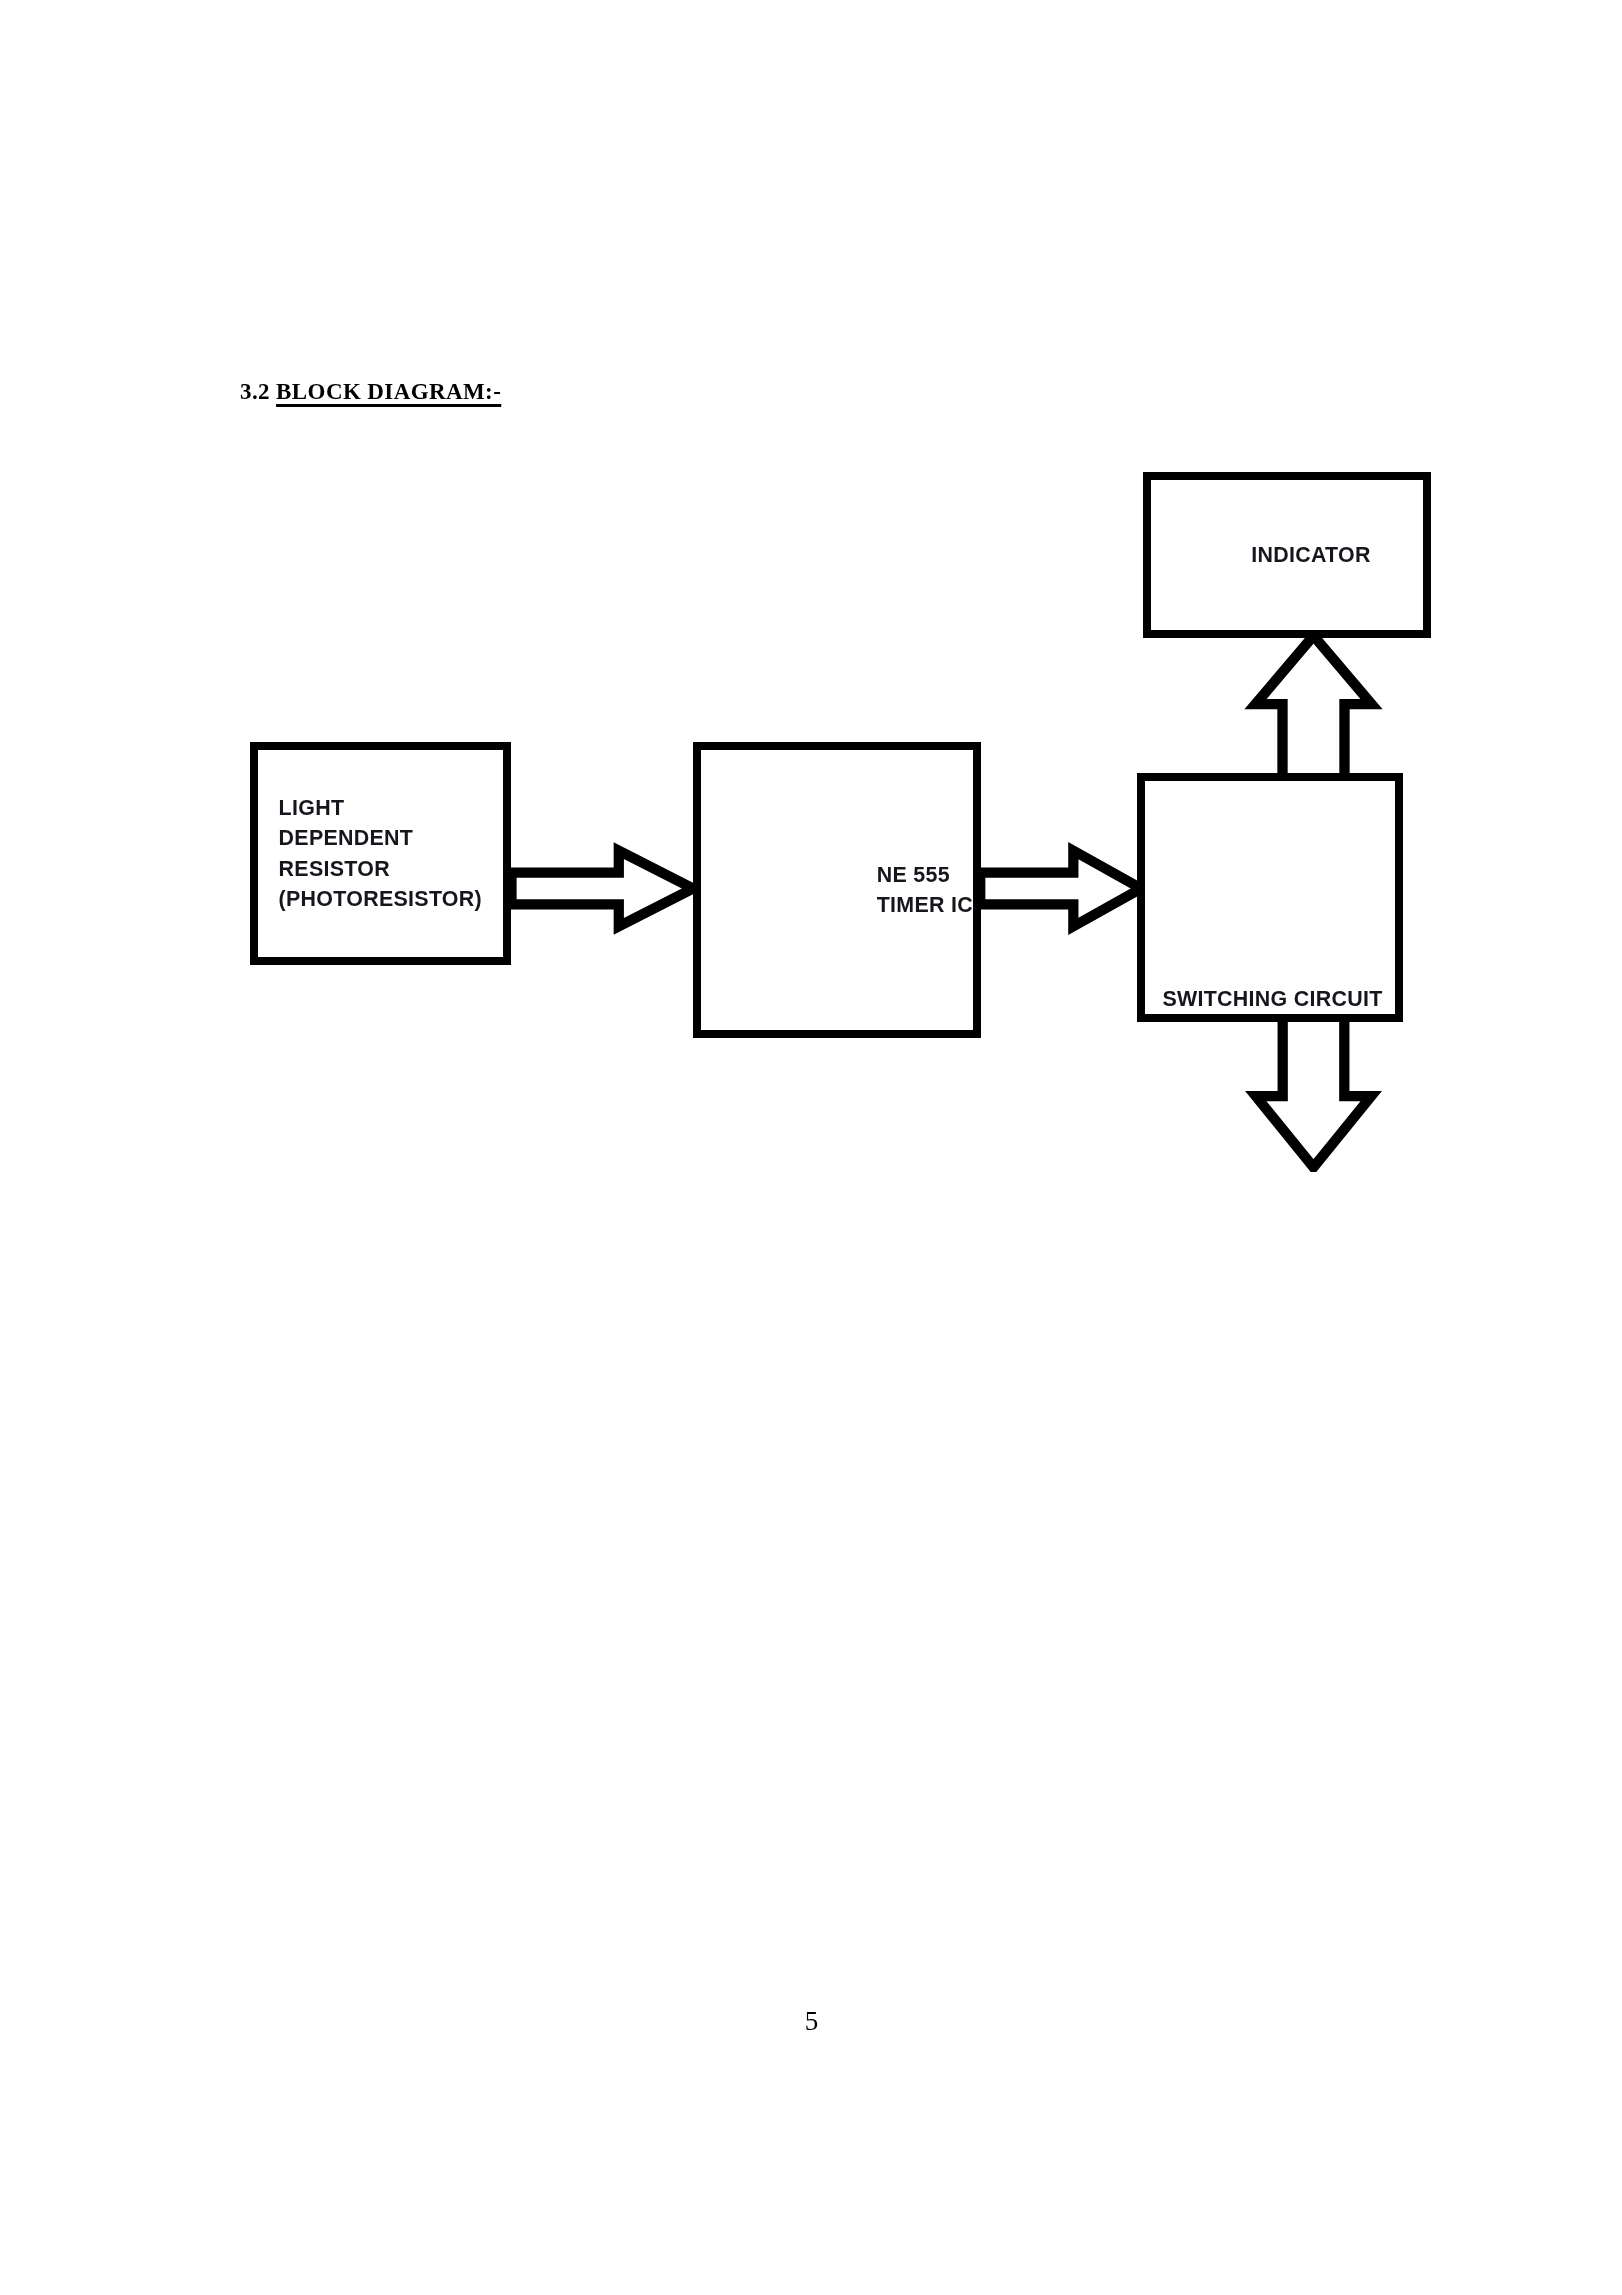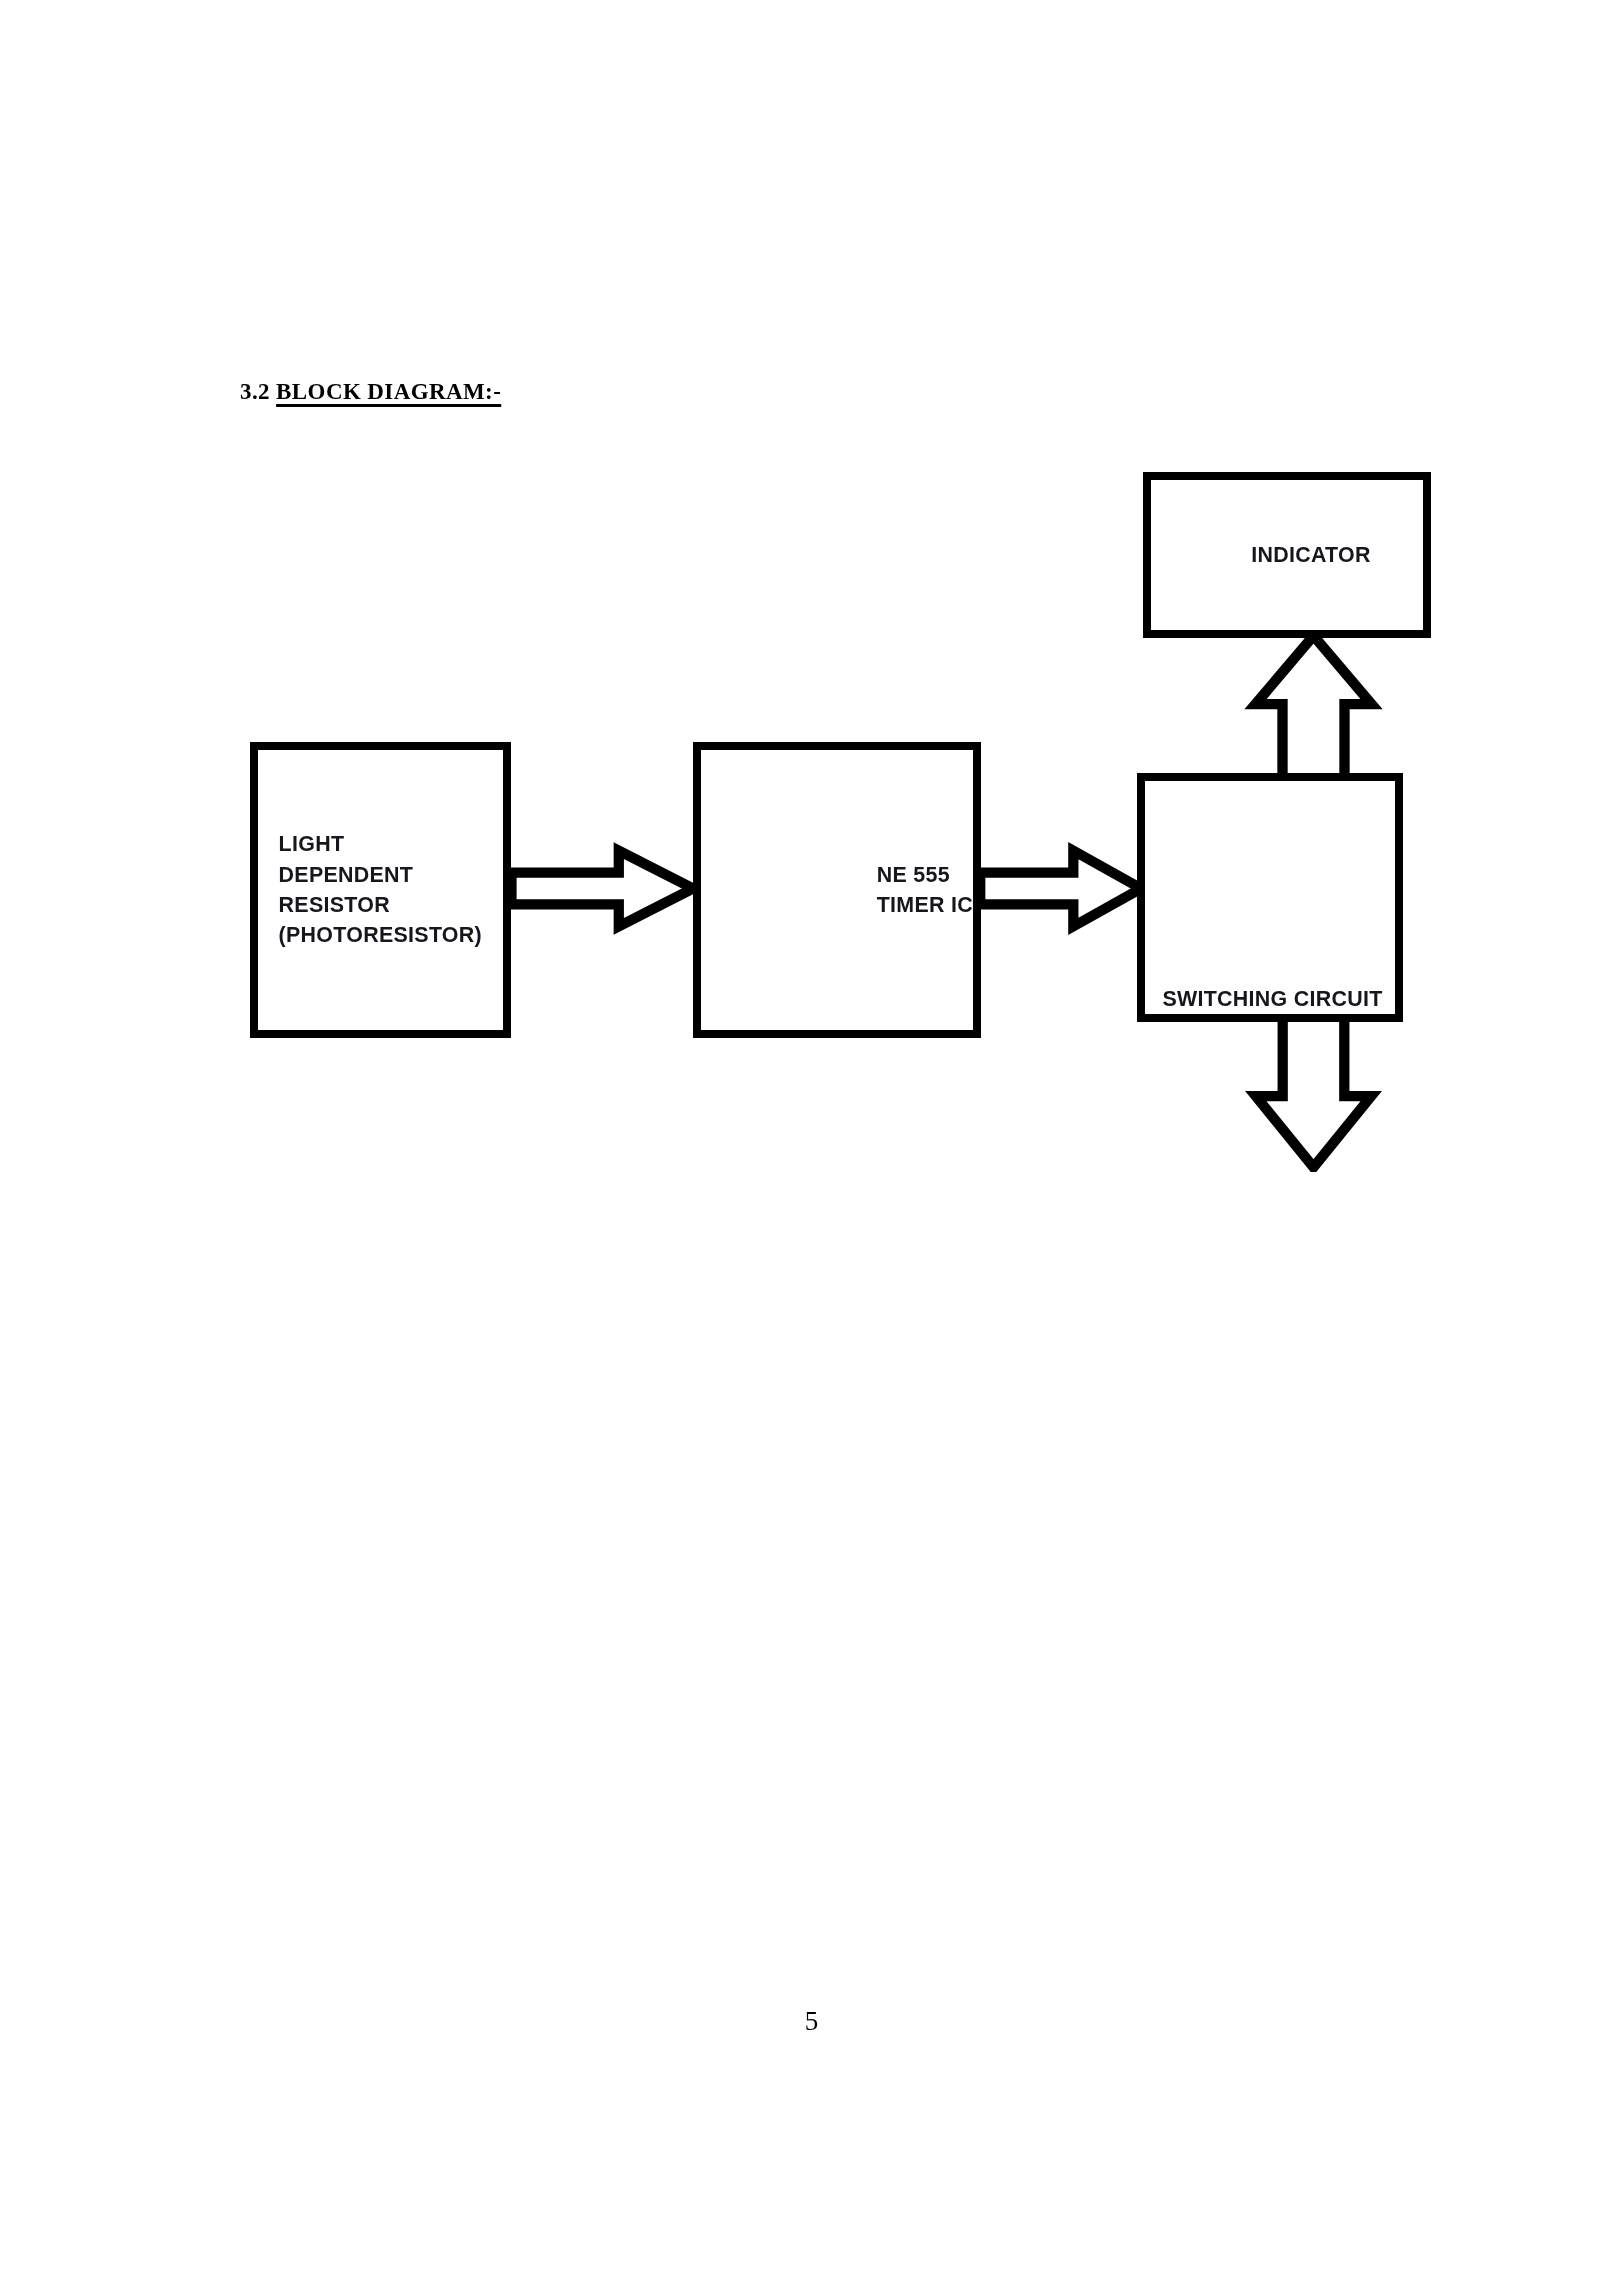--- a/index.html
+++ b/index.html
@@ -59,21 +59,21 @@
     letter-spacing: 0.3px;
     display: flex;
     z-index: 3;
   }
   .box .box-text { white-space: pre-line; }
 
   .box.left-pad   { align-items: center; justify-content: flex-start; padding-left: 20.6px; }
   .box.center-all { align-items: center; justify-content: center; padding-left: 48px; }
 
   #box-ldr {
-    left: 250px; top: 742px; width: 261px; height: 296px;
+    left: 250px; top: 742px; width: 261px; height: 223px;
   }
   #box-timer {
     left: 693px; top: 742px; width: 288px; height: 296px;
     align-items: center; justify-content: flex-end; padding-left: 90px;
   }
   #box-indicator {
     left: 1143px; top: 472px; width: 288px; height: 166px;
   }
   #box-switching {
     left: 1137px; top: 773px; width: 266px; height: 249px;

